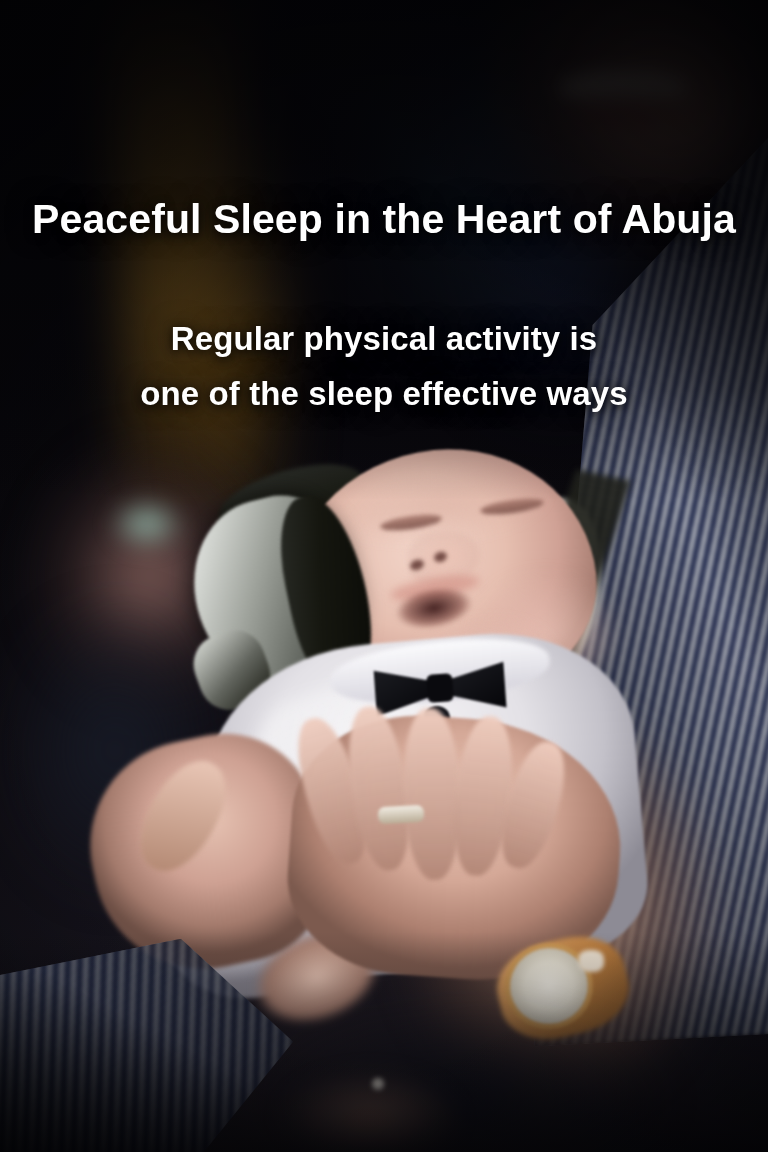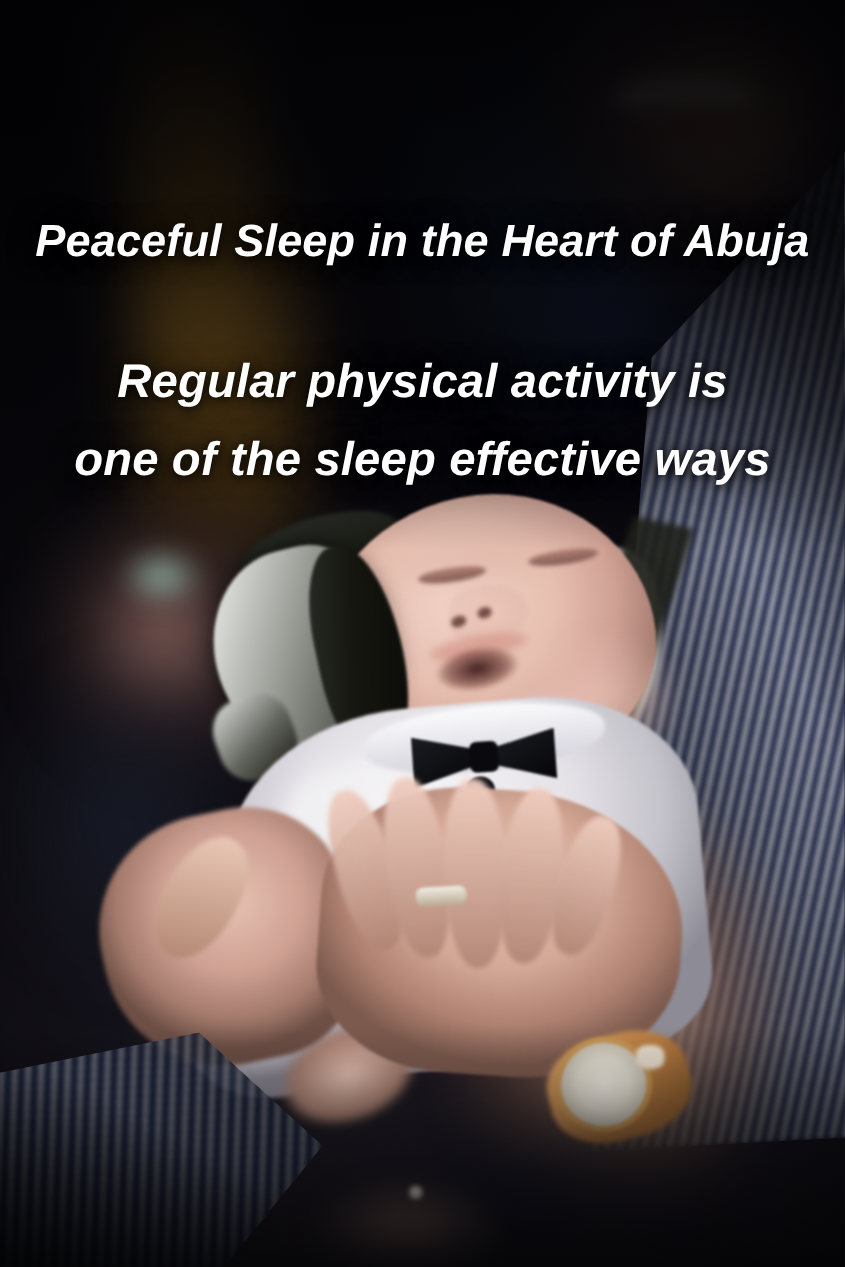--- a/index.html
+++ b/index.html
@@ -383,38 +383,38 @@
     background:linear-gradient(180deg, rgba(4,4,8,.88) 0%, rgba(4,4,8,.80) 40%, rgba(4,4,8,.42) 78%, rgba(4,4,8,0) 100%);
     pointer-events:none;
   }
   .bottom-scrim {
     position:absolute; left:0; right:0; bottom:0; height:220px;
     background:linear-gradient(0deg, rgba(3,3,6,.85) 0%, rgba(3,3,6,.45) 45%, rgba(3,3,6,0) 100%);
     pointer-events:none;
   }
 
   
-  .text-layer { position:absolute; inset:0;font-style:italic; }
+  .text-layer { position:absolute; inset:0; }
 
   .title {
     position:absolute; left:26px; right:26px; top:192px;
     text-align:center;
     color:#ffffff;
     font-size:41px;
     font-weight:bold;
     line-height:1.33;
     letter-spacing:.1px;
     text-shadow:0 2px 10px rgba(0,0,0,.85), 0 0 26px rgba(0,0,0,.6);
   }
 
   .subtitle {
     position:absolute; left:44px; right:44px; top:312px;
     text-align:center;
     color:#ffffff;
-    font-size:43px;
+    font-size:33px;
     font-weight:bold;
     line-height:1.66;
     letter-spacing:.1px;
     text-shadow:0 2px 10px rgba(0,0,0,.85), 0 0 24px rgba(0,0,0,.55);
   }
 
   .watermark {
     position:absolute; left:0; right:0; top:1040px;
     text-align:center;
     color:#ffffff;

